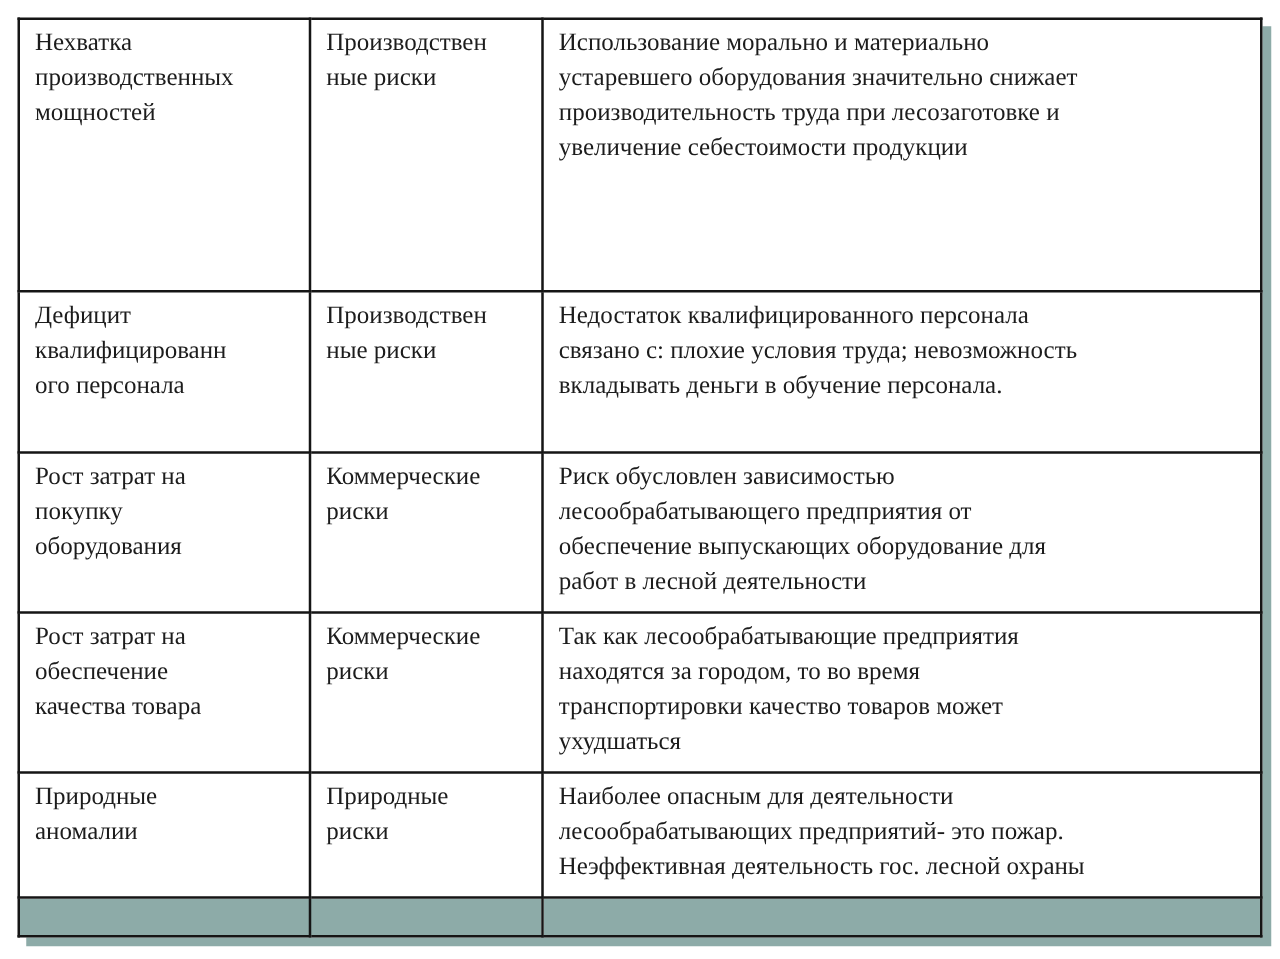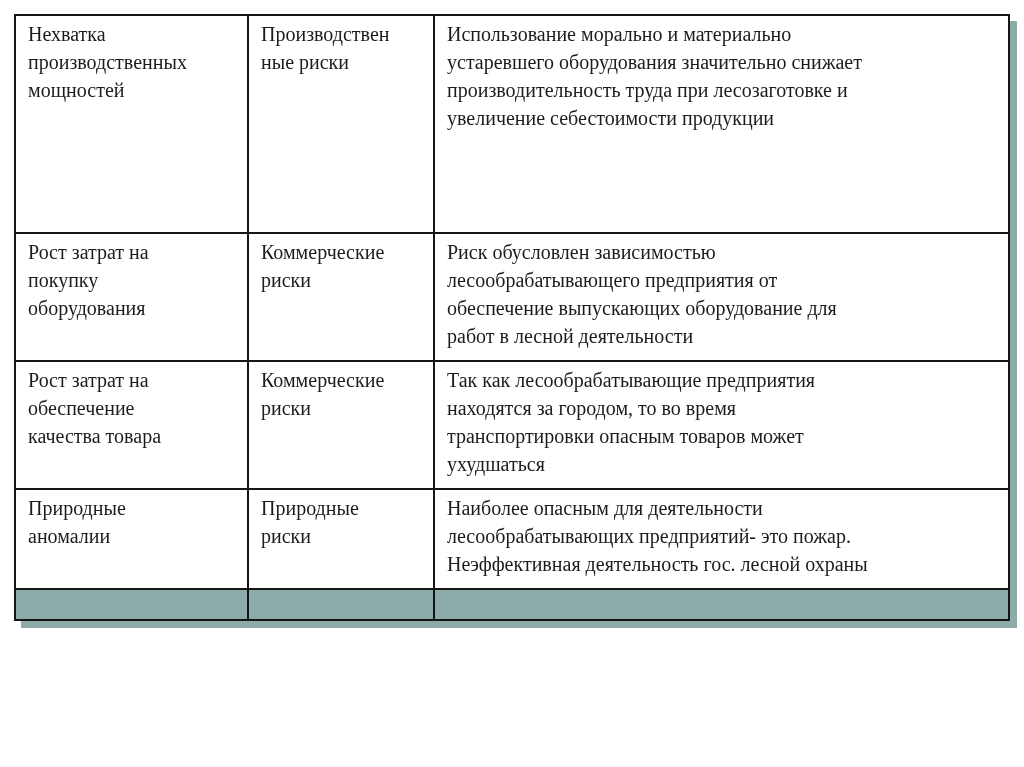--- a/index.html
+++ b/index.html
@@ -72,40 +72,50 @@
         <td>Нехватка
 производственных
 мощностей</td>
         <td>Производствен
 ные риски</td>
         <td>Использование морально и материально
 устаревшего оборудования значительно снижает
 производительность труда при лесозаготовке и
 увеличение себестоимости продукции</td>
       </tr>
+      <tr class="r2">
+        <td>Дефицит
+квалифицированн
+ого персонала</td>
+        <td>Производствен
+ные риски</td>
+        <td>Недостаток квалифицированного персонала
+связано с: плохие условия труда; невозможность
+вкладывать деньги в обучение персонала.</td>
+      </tr>
       <tr class="r3">
         <td>Рост затрат на
 покупку
 оборудования</td>
         <td>Коммерческие
 риски</td>
         <td>Риск обусловлен зависимостью
 лесообрабатывающего предприятия от
 обеспечение выпускающих оборудование для
 работ в лесной деятельности</td>
       </tr>
       <tr class="r4">
         <td>Рост затрат на
 обеспечение
 качества товара</td>
         <td>Коммерческие
 риски</td>
         <td>Так как  лесообрабатывающие предприятия
 находятся за городом, то во время
-транспортировки опасным товаров может
+транспортировки качество товаров может
 ухудшаться</td>
       </tr>
       <tr class="r5">
         <td>Природные
 аномалии</td>
         <td>Природные
 риски</td>
         <td>Наиболее опасным для деятельности
 лесообрабатывающих предприятий- это пожар.
 Неэффективная деятельность гос. лесной охраны</td>

